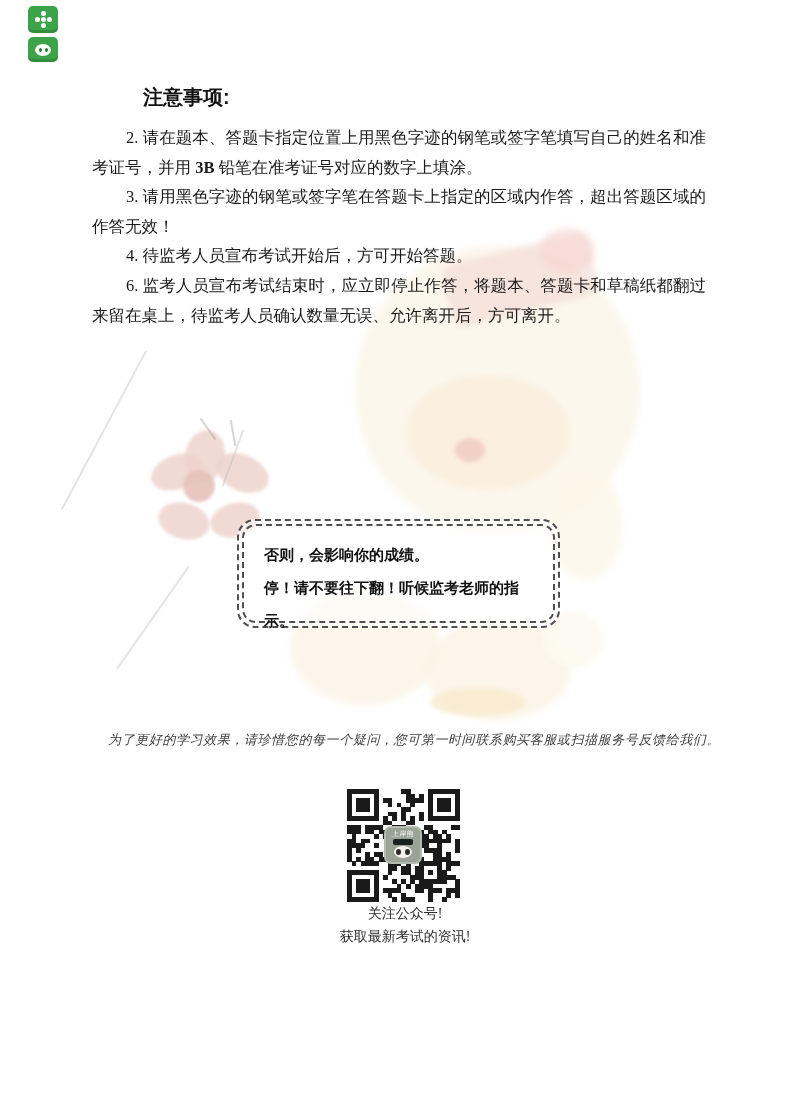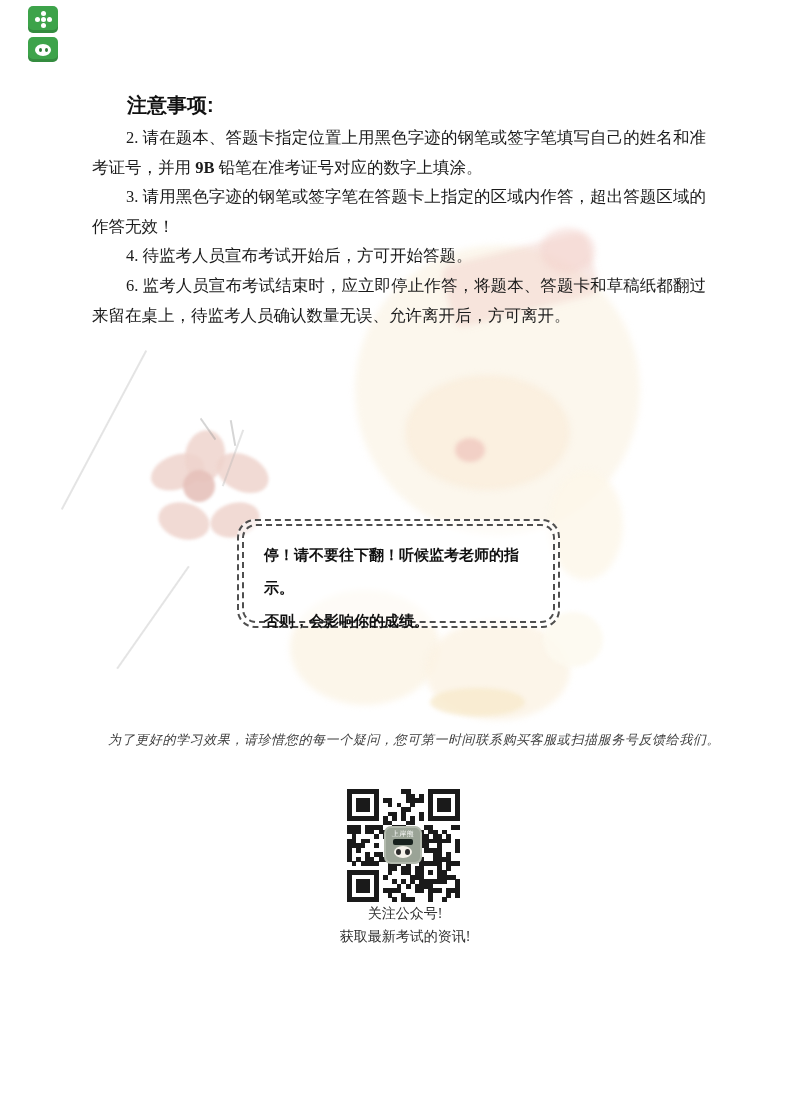--- a/index.html
+++ b/index.html
@@ -44,23 +44,23 @@
   .g1::before { content:""; position:absolute; left:13px; top:11px; width:5px; height:5px;
     background:#fff; border-radius:50%;
     box-shadow:0 -6px 0 #fff, 0 6px 0 #fff, -6px 0 0 #fff, 6px 0 0 #fff; }
   .g2::before { content:""; position:absolute; left:7px; top:7px; width:16px; height:12px;
     background:#fff; border-radius:50%; }
   .g2::after  { content:""; position:absolute; left:11px; top:11px; width:3px; height:4px;
     background:#2c7a36; border-radius:50%; box-shadow:6px 0 0 #2c7a36; }
 
   
   .title {
-    position:absolute; left:127px; top:84px; z-index:2;
+    position:absolute; left:143px; top:84px; z-index:2;
     font-family:"Liberation Sans","DejaVu Sans",sans-serif;
-    font-size:20px; font-weight:bold; color:#111;margin-top:8px;
+    font-size:20px; font-weight:bold; color:#111;
   }
   .notice {
     position:absolute; left:92px; top:123px; width:614px; z-index:2;
     font-size:16.5px; line-height:29.6px; color:#1b1b1b; text-align:justify;
   }
   .notice p { margin:0; text-indent:34px; }
 
   
   .stop-box {
     position:absolute; left:237px; top:519px; width:323px; height:109px; z-index:2;
@@ -136,30 +136,30 @@
   <div class="sketch s3"></div>
   <div class="sketch s4"></div>
   <div class="sketch s5"></div>
 
   <div class="g-icon g1"></div>
   <div class="g-icon g2"></div>
 
   <div class="title">注意事项:</div>
 
   <div class="notice">
-    <p><span>2. 请在题本、答题卡指定位置上用黑色字迹的钢笔或签字笔填写自己的姓名和准考证号，并用 </span><b>9B</b><span> 铅笔在准考证号对应的数字上填涂。</span></p>
+    <p><span>2. 请在题本、答题卡指定位置上用黑色字迹的钢笔或签字笔填写自己的姓名和准考证号，并用 </span><b>3B</b><span> 铅笔在准考证号对应的数字上填涂。</span></p>
     <p><span>3. 请用黑色字迹的钢笔或签字笔在答题卡上指定的区域内作答，超出答题区域的作答无效！</span></p>
     <p><span>4. 待监考人员宣布考试开始后，方可开始答题。</span></p>
     <p><span>6. 监考人员宣布考试结束时，应立即停止作答，将题本、答题卡和草稿纸都翻过来留在桌上，待监考人员确认数量无误、允许离开后，方可离开。</span></p>
   </div>
 
   <div class="stop-box">
     <div class="stop-text">
+      <div>否则，会影响你的成绩。</div>
       <div>停！请不要往下翻！听候监考老师的指示。</div>
-      <div>否则，会影响你的成绩。</div>
     </div>
   </div>
 
   <div class="note">为了更好的学习效果，请珍惜您的每一个疑问，您可第一时间联系购买客服或扫描服务号反馈给我们。</div>
 
 
   <div class="qr-wrap">
     <svg id="qr-svg" width="113" height="113" viewBox="0 0 25 25" shape-rendering="crispEdges">
         <rect x="0" y="0" width="1.05" height="1.05" fill="#1a1a1a"></rect>
         <rect x="1" y="0" width="1.05" height="1.05" fill="#1a1a1a"></rect>

